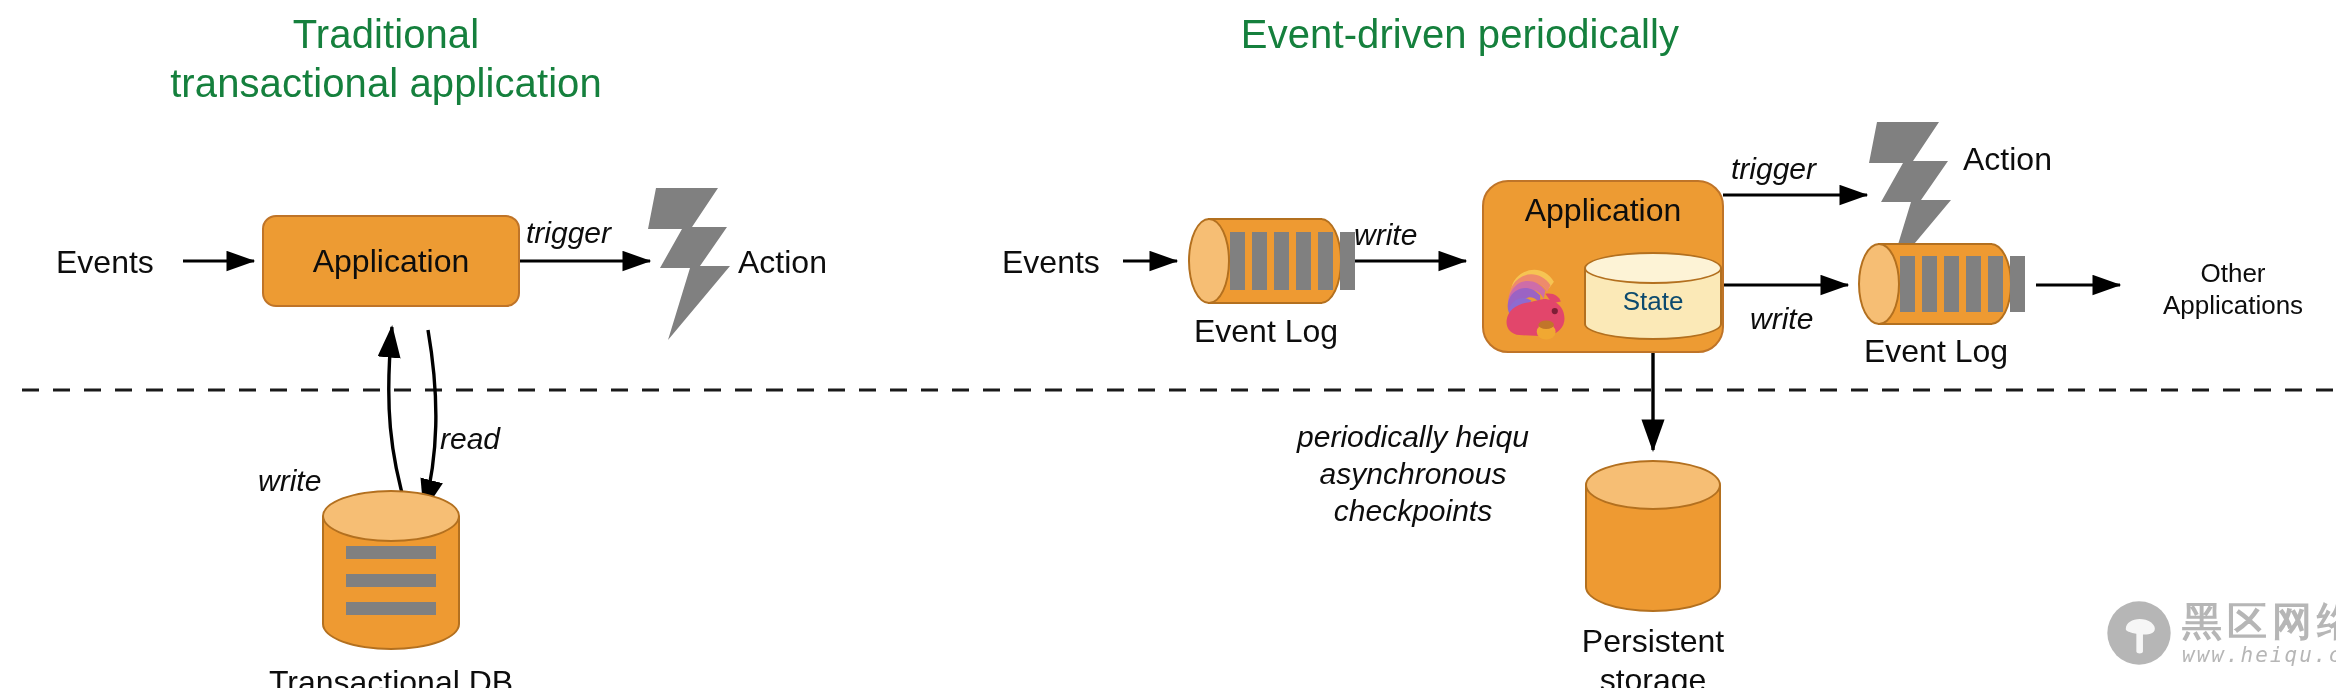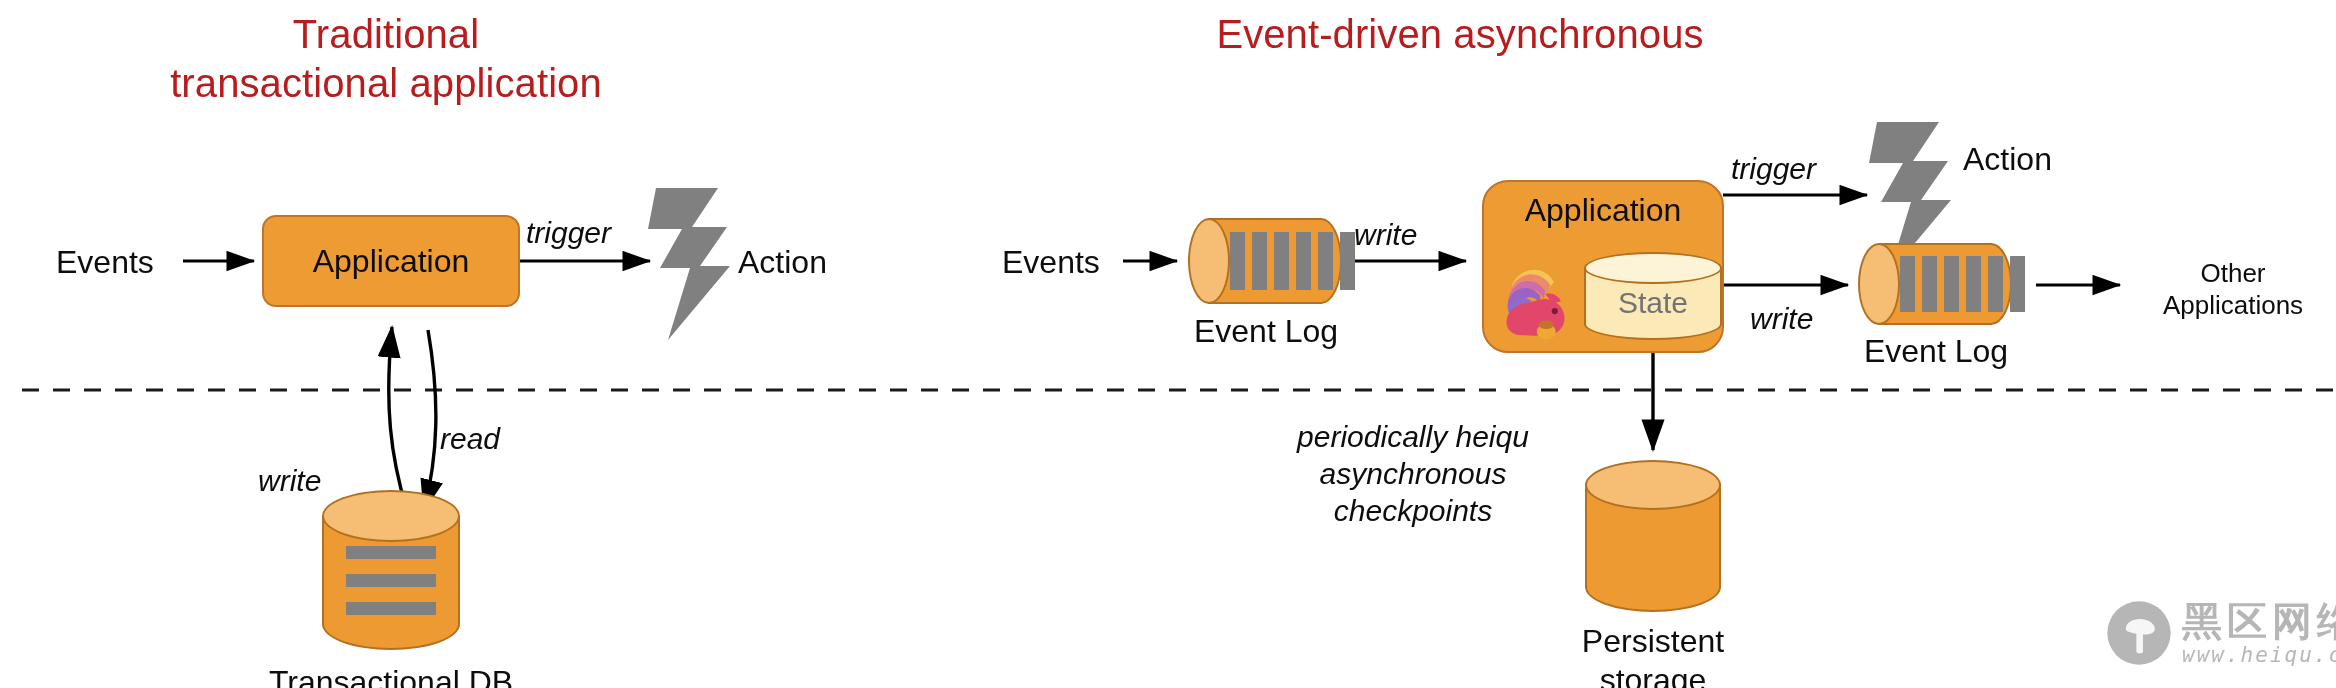--- a/index.html
+++ b/index.html
@@ -12,21 +12,21 @@
   #stage {
     position: relative;
     width: 2336px; height: 688px;
     background: #ffffff;
   }
   .abs { position: absolute; }
 
   
   .title {
     font-size: 40px;
-    color: #b91c1c;
+    color: #15803d;
     line-height: 1.22;
     text-align: center;
     font-weight: 400;
     letter-spacing: 0.1px;
     white-space: pre-line;
   }
 
   
   .label {
     font-size: 32px;
@@ -138,22 +138,22 @@
   }
   .state .stop {
     position: absolute; left: 0; right: 0;
     border: 2.5px solid #B3701F;
     border-radius: 50%;
     background: #FDF3D6;
   }
   .state .stext {
     position: absolute; left: 0; right: 0;
     text-align: center;
-    font-size: 30px;
-    color: #737373;
+    font-size: 26px;
+    color: #0c4a6e;
   }
 
   svg.overlay { position: absolute; left: 0; top: 0; pointer-events: none; }
 
   
   .wm { position: absolute; display: flex; align-items: center; opacity: .62; }
   .wm .wmtext { margin-left: 10px; line-height: 1; }
   .wm .wmcn {
     font-size: 40px; color: #8a8a8a; letter-spacing: 5px;
     font-family: "DejaVu Sans", sans-serif; font-weight: 700;
@@ -229,21 +229,21 @@
     <div class="bottom" style="top:108px; height:52px;"></div>
     <div class="body" style="top:26px; height:108px;"></div>
     <div class="top" style="top:0px; height:52px;"></div>
     <div class="bar" style="left:24px; width:90px; top:56px;"></div>
     <div class="bar" style="left:24px; width:90px; top:84px;"></div>
     <div class="bar" style="left:24px; width:90px; top:112px;"></div>
   </div>
 
   <div class="abs label center" style="left:221px; top:663px; width:340px;">Transactional DB</div>
 
-  <div class="abs title center" style="left:1060px; top:10px; width:800px;">Event-driven asynchronous</div>
+  <div class="abs title center" style="left:1060px; top:10px; width:800px;">Event-driven periodically</div>
 
   <div class="abs label" style="left:1002px; top:243px;">Events</div>
 
   <div class="hcyl" style="left:1188px; top:218px; width:156px; height:86px;">
     <div class="rcap" style="left:112px; width:42px;"></div>
     <div class="hbody" style="left:20px; width:114px;"></div>
     <div class="lcap" style="left:0px; width:42px;"></div>
     <div class="vbar" style="left:42px;  top:14px; bottom:14px;"></div>
     <div class="vbar" style="left:64px;  top:14px; bottom:14px;"></div>
     <div class="vbar" style="left:86px;  top:14px; bottom:14px;"></div>

